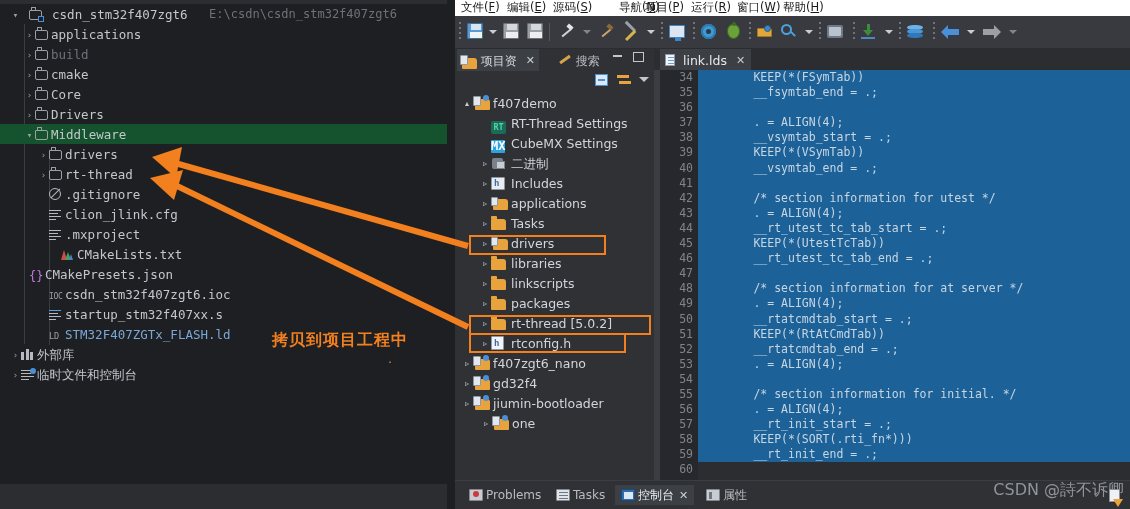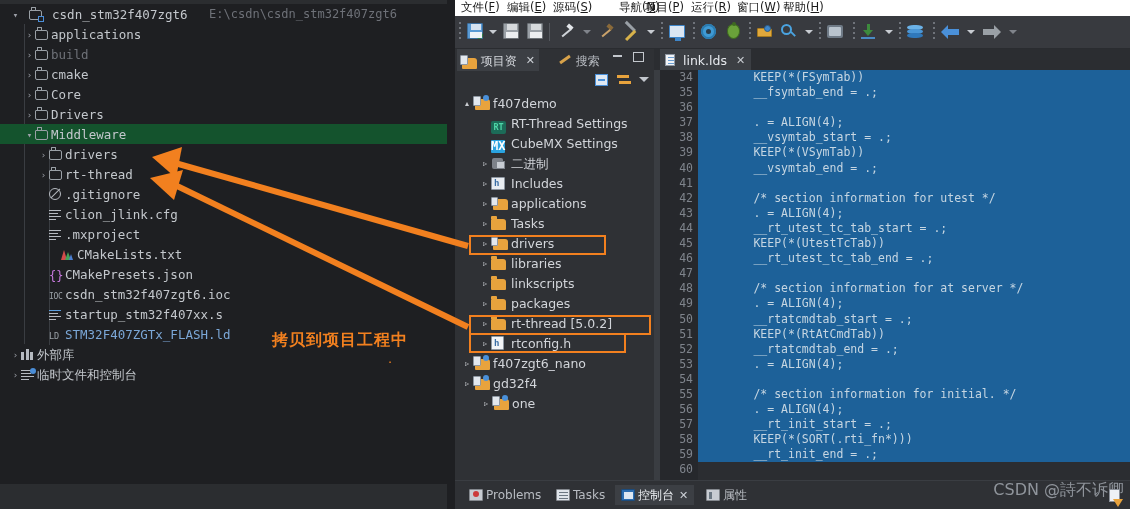--- a/index.html
+++ b/index.html
@@ -243,21 +243,21 @@
         <div class="crow" style="padding-left: 24px;"><span class="arrow">›</span><span class="ficon"><span class="fold"></span></span><span class="lbl">cmake</span></div>
         <div class="crow" style="padding-left: 24px;"><span class="arrow">›</span><span class="ficon"><span class="fold"></span></span><span class="lbl">Core</span></div>
         <div class="crow" style="padding-left: 24px;"><span class="arrow">›</span><span class="ficon"><span class="fold"></span></span><span class="lbl">Drivers</span></div>
         <div class="crow sel" style="padding-left: 24px;"><span class="arrow">▾</span><span class="ficon"><span class="fold"></span></span><span class="lbl">Middleware</span></div>
         <div class="crow" style="padding-left: 38px;"><span class="arrow">›</span><span class="ficon"><span class="fold"></span></span><span class="lbl">drivers</span></div>
         <div class="crow" style="padding-left: 38px;"><span class="arrow">›</span><span class="ficon"><span class="fold"></span></span><span class="lbl">rt-thread</span></div>
         <div class="crow" style="padding-left: 38px;"><span class="arrow">&nbsp;</span><span class="ficon"><span class="gitign"></span></span><span class="lbl">.gitignore</span></div>
         <div class="crow" style="padding-left: 38px;"><span class="arrow">&nbsp;</span><span class="ficon"><span class="lines3"><i></i><i></i><i></i><i></i></span></span><span class="lbl">clion_jlink.cfg</span></div>
         <div class="crow" style="padding-left: 38px;"><span class="arrow">&nbsp;</span><span class="ficon"><span class="lines3"><i></i><i></i><i></i><i></i></span></span><span class="lbl">.mxproject</span></div>
         <div class="crow" style="padding-left: 50px;"><span class="arrow">&nbsp;</span><span class="ficon"><span class="cmk"><i></i><i></i><i></i></span></span><span class="lbl">CMakeLists.txt</span></div>
-        <div class="crow" style="padding-left: 38px;"><span class="arrow">&nbsp;</span><span class="ficon"><span class="jsonic">{}</span></span><span class="lbl">CMakePresets.json</span></div>
+        <div class="crow" style="padding-left: 18px;"><span class="arrow">&nbsp;</span><span class="ficon"><span class="jsonic">{}</span></span><span class="lbl">CMakePresets.json</span></div>
         <div class="crow" style="padding-left: 38px;"><span class="arrow">&nbsp;</span><span class="ficon"><span class="ioc">IOC</span></span><span class="lbl">csdn_stm32f407zgt6.ioc</span></div>
         <div class="crow" style="padding-left: 38px;"><span class="arrow">&nbsp;</span><span class="ficon"><span class="lines3 b"><i></i><i></i><i></i><i></i></span></span><span class="lbl">startup_stm32f407xx.s</span></div>
         <div class="crow" style="padding-left: 38px;"><span class="arrow">&nbsp;</span><span class="ficon"><span class="ldic">LD</span></span><span class="lbl blue">STM32F407ZGTx_FLASH.ld</span></div>
         <div class="crow" style="padding-left: 10px;"><span class="arrow">›</span><span class="ficon"><span class="libic"><i></i><i></i><i></i></span></span><span class="lbl">外部库</span></div>
         <div class="crow" style="padding-left: 10px;"><span class="arrow">›</span><span class="ficon"><span class="clockic"><i></i><i></i><i></i><i></i><u></u></span></span><span class="lbl">临时文件和控制台</span></div>
       </div>
   </div>
   <div id="clion-bottombar">
     <span class="ghost">&nbsp;</span>
   </div>
@@ -472,20 +472,21 @@
         <div class="erow" style="padding-left: 24px;"><span class="ar">▹</span><span class="eic"><span class="eprojicon"><i></i><u style="width:7px;height:9px;top:1px;"></u></span></span><span class="etx">applications</span></div>
         <div class="erow" style="padding-left: 24px;"><span class="ar">▹</span><span class="eic"><span class="efold"></span></span><span class="etx">Tasks</span></div>
         <div class="erow" style="padding-left: 24px;"><span class="ar">▹</span><span class="eic"><span class="eprojicon"><i></i><u style="width:7px;height:9px;top:1px;"></u></span></span><span class="etx">drivers</span></div>
         <div class="erow" style="padding-left: 24px;"><span class="ar">▹</span><span class="eic"><span class="efold"></span></span><span class="etx">libraries</span></div>
         <div class="erow" style="padding-left: 24px;"><span class="ar">▹</span><span class="eic"><span class="efold"></span></span><span class="etx">linkscripts</span></div>
         <div class="erow" style="padding-left: 24px;"><span class="ar">▹</span><span class="eic"><span class="efold"></span></span><span class="etx">packages</span></div>
         <div class="erow" style="padding-left: 24px;"><span class="ar">▹</span><span class="eic"><span class="efold"></span></span><span class="etx">rt-thread [5.0.2]</span></div>
         <div class="erow" style="padding-left: 24px;"><span class="ar">▹</span><span class="eic"><span class="hfile"></span></span><span class="etx">rtconfig.h</span></div>
         <div class="erow" style="padding-left: 6px;"><span class="ar">▹</span><span class="eic"><span class="eprojicon"><i></i><u></u><b></b></span></span><span class="etx">f407zgt6_nano</span></div>
         <div class="erow" style="padding-left: 6px;"><span class="ar">▹</span><span class="eic"><span class="eprojicon"><i></i><u></u><b></b></span></span><span class="etx">gd32f4</span></div>
+        <div class="erow" style="padding-left: 6px;"><span class="ar">▹</span><span class="eic"><span class="eprojicon"><i></i><u></u><b></b></span></span><span class="etx">jiumin-bootloader</span></div>
         <div class="erow" style="padding-left: 12px; margin-left: 13px;"><span class="ar">▹</span><span class="eic"><span class="eprojicon"><i></i><u></u><b></b></span></span><span class="etx">one</span></div>
       </div>
   </div>
 
   <div id="editor">
     <div id="edtabbar">
       <div id="edtab">
         <span class="fi"></span>
         <span style="vertical-align:middle;margin-left:4px;">link.lds</span>
         <span class="cls">✕</span>

